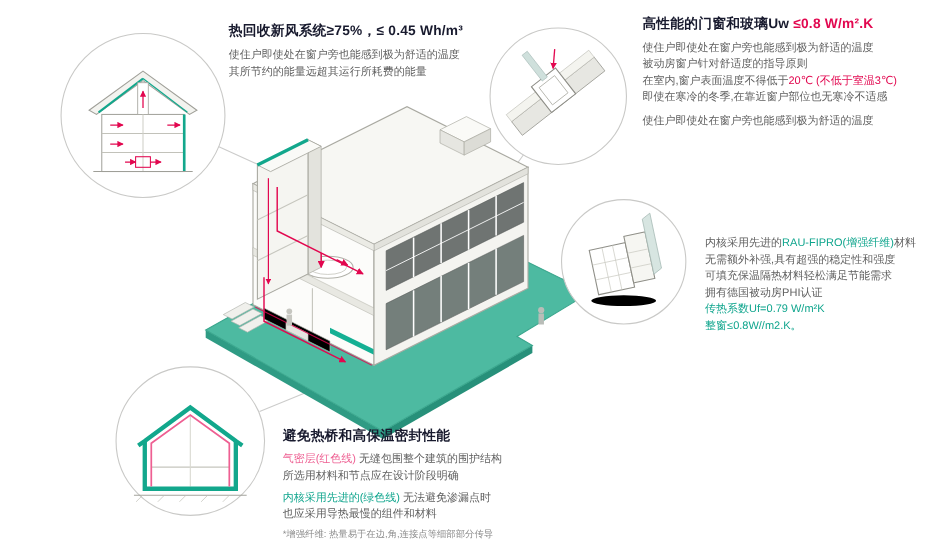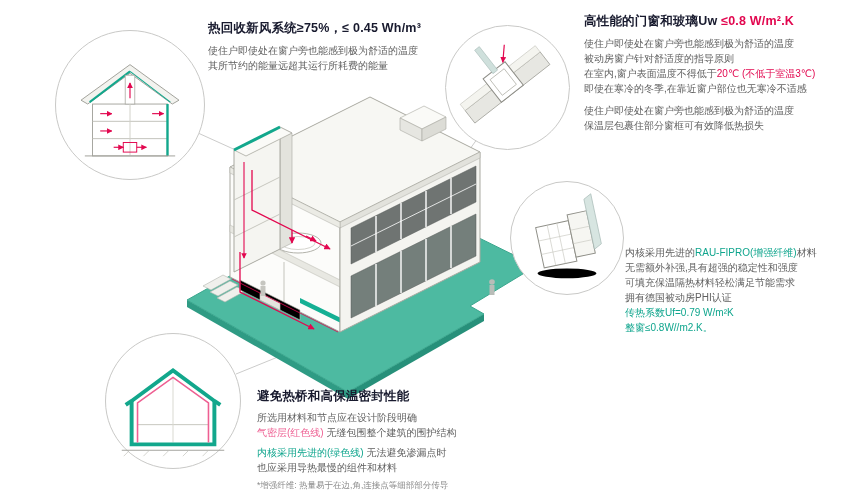--- a/index.html
+++ b/index.html
@@ -210,42 +210,41 @@
     </div>
     <div class="body" style="margin-top:6px;">
       <div>使住户即使处在窗户旁也能感到极为舒适的温度</div>
       <div>被动房窗户针对舒适度的指导原则</div>
       <div>
         <span>在室内,窗户表面温度不得低于</span><span class="red">20℃ (不低于室温3℃)</span>
       </div>
       <div>即使在寒冷的冬季,在靠近窗户部位也无寒冷不适感</div>
       <div class="gap"></div>
       <div>使住户即使处在窗户旁也能感到极为舒适的温度</div>
-      <div>保温层包裹住部分窗框可有效降低热损失</div>
-    </div>
-  </div>
-
-  <div class="abs body" style="left:625px;top:214px;width:212px;margin-top:31px;">
+    </div>
+  </div>
+
+  <div class="abs body" style="left:641px;top:214px;width:212px;">
     <div>
       <span>内核采用先进的</span><span class="teal">RAU-FIPRO(增强纤维)</span><span>材料</span>
     </div>
     <div>无需额外补强,具有超强的稳定性和强度</div>
     <div>可填充保温隔热材料轻松满足节能需求</div>
     <div>拥有德国被动房PHI认证</div>
     <div class="tealbold">传热系数Uf=0.79 W/m²K</div>
     <div class="tealbold">整窗≤0.8W//m2.K。</div>
   </div>
 
   <div class="abs" style="left:257px;top:388px;width:330px;">
     <div class="title">避免热桥和高保温密封性能</div>
     <div class="body" style="margin-top:5px;">
-      <div>所选用材料和节点应在设计阶段明确</div>
       <div>
         <span class="pink">气密层(红色线)</span><span> 无缝包围整个建筑的围护结构</span>
       </div>
+      <div>所选用材料和节点应在设计阶段明确</div>
       <div class="gap" style="height:5px;"></div>
       <div>
         <span class="teal">内核采用先进的(绿色线)</span><span> 无法避免渗漏点时</span>
       </div>
       <div>也应采用导热最慢的组件和材料</div>
       <div class="note">*增强纤维: 热量易于在边,角,连接点等细部部分传导</div>
     </div>
   </div>
 
 </div>

